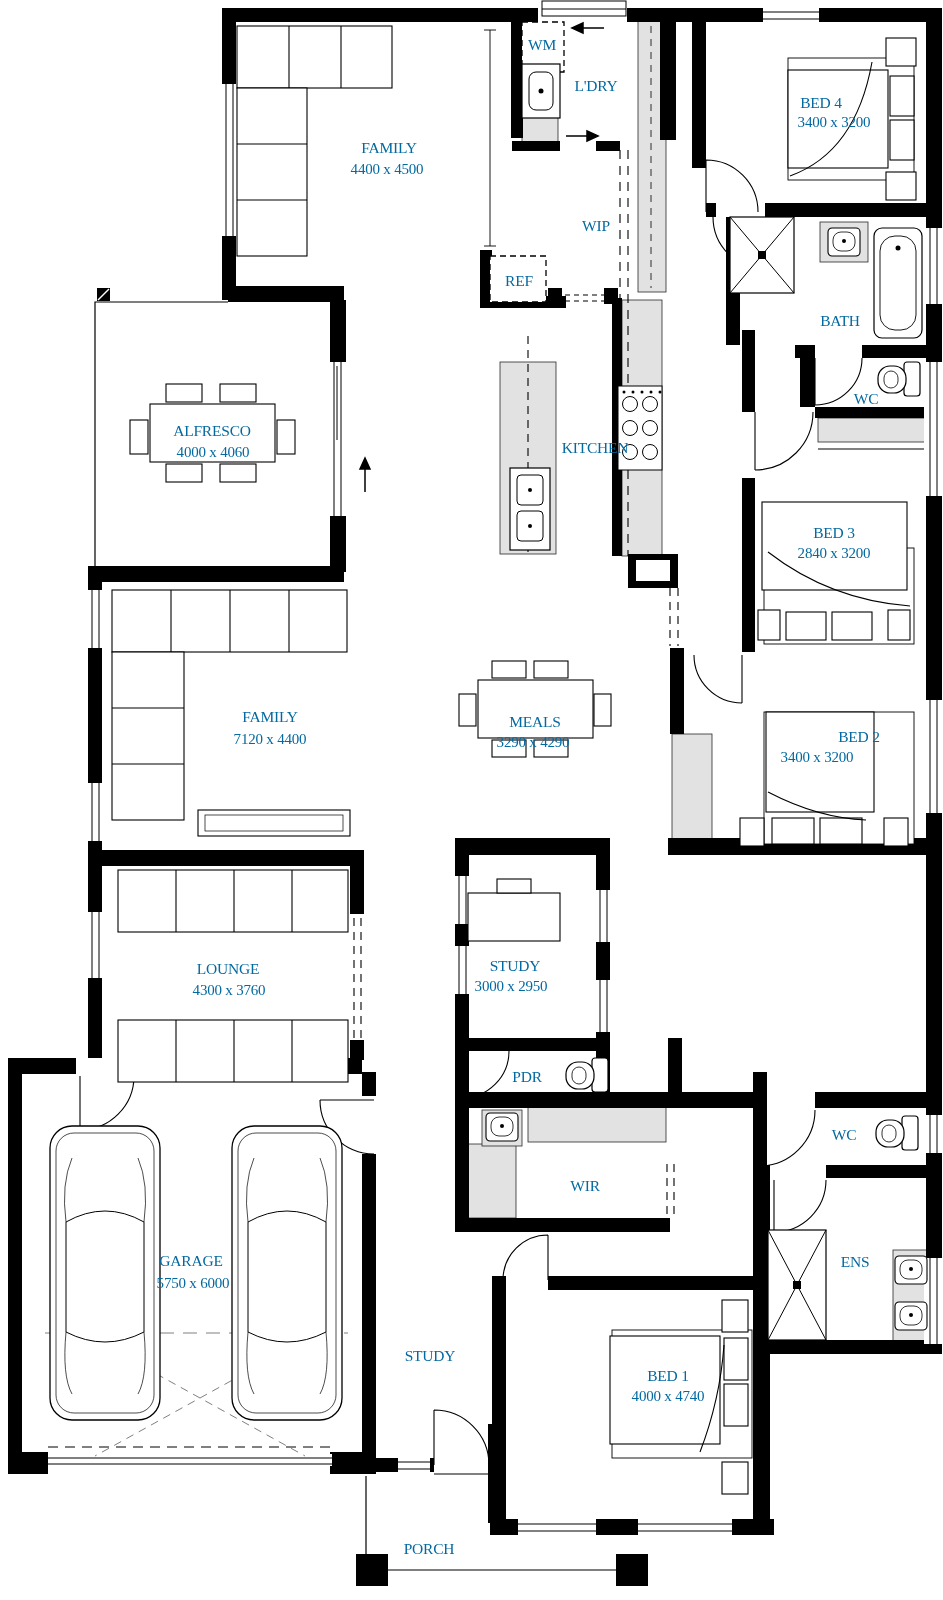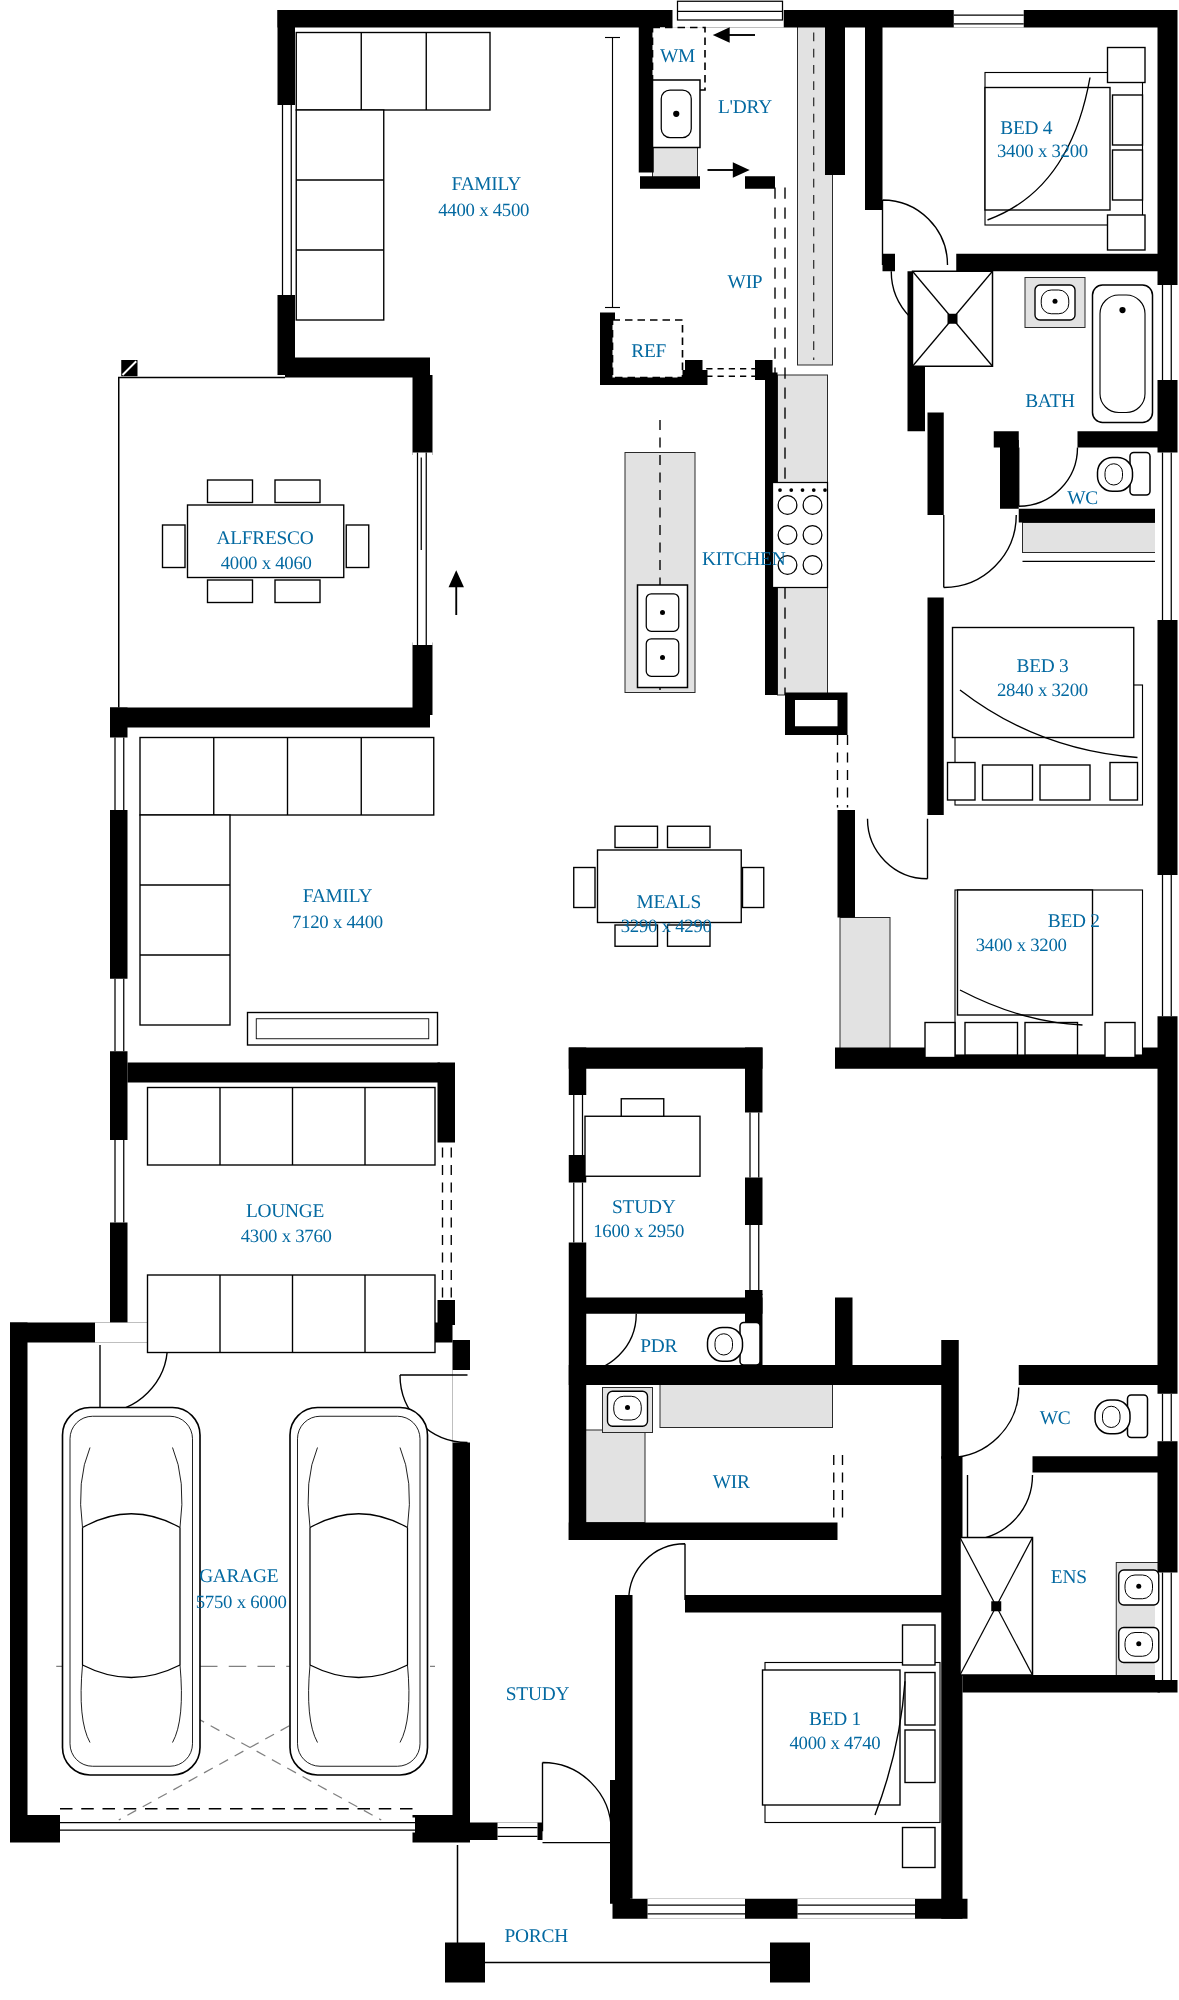--- a/index.html
+++ b/index.html
@@ -430,21 +430,21 @@
 <div class="lbl dim" style="left:834px;top:553px">2840 x 3200</div>
 <div class="lbl" style="left:270px;top:717px">FAMILY</div>
 <div class="lbl dim" style="left:270px;top:739px">7120 x 4400</div>
 <div class="lbl" style="left:535px;top:722px">MEALS</div>
 <div class="lbl dim" style="left:533px;top:742px">3290 x 4290</div>
 <div class="lbl" style="left:859px;top:737px">BED 2</div>
 <div class="lbl dim" style="left:817px;top:757px">3400 x 3200</div>
 <div class="lbl" style="left:228px;top:969px">LOUNGE</div>
 <div class="lbl dim" style="left:229px;top:990px">4300 x 3760</div>
 <div class="lbl" style="left:515px;top:966px">STUDY</div>
-<div class="lbl dim" style="left:511px;top:986px">1600 x 2950</div>
+<div class="lbl dim" style="left:511px;top:986px">3000 x 2950</div>
 <div class="lbl" style="left:527px;top:1077px">PDR</div>
 <div class="lbl" style="left:844px;top:1135px">WC</div>
 <div class="lbl" style="left:585px;top:1186px">WIR</div>
 <div class="lbl" style="left:855px;top:1262px">ENS</div>
 <div class="lbl" style="left:191px;top:1261px">GARAGE</div>
 <div class="lbl dim" style="left:193px;top:1283px">5750 x 6000</div>
 <div class="lbl" style="left:430px;top:1356px">STUDY</div>
 <div class="lbl" style="left:668px;top:1376px">BED 1</div>
 <div class="lbl dim" style="left:668px;top:1396px">4000 x 4740</div>
 <div class="lbl" style="left:429px;top:1549px">PORCH</div>

